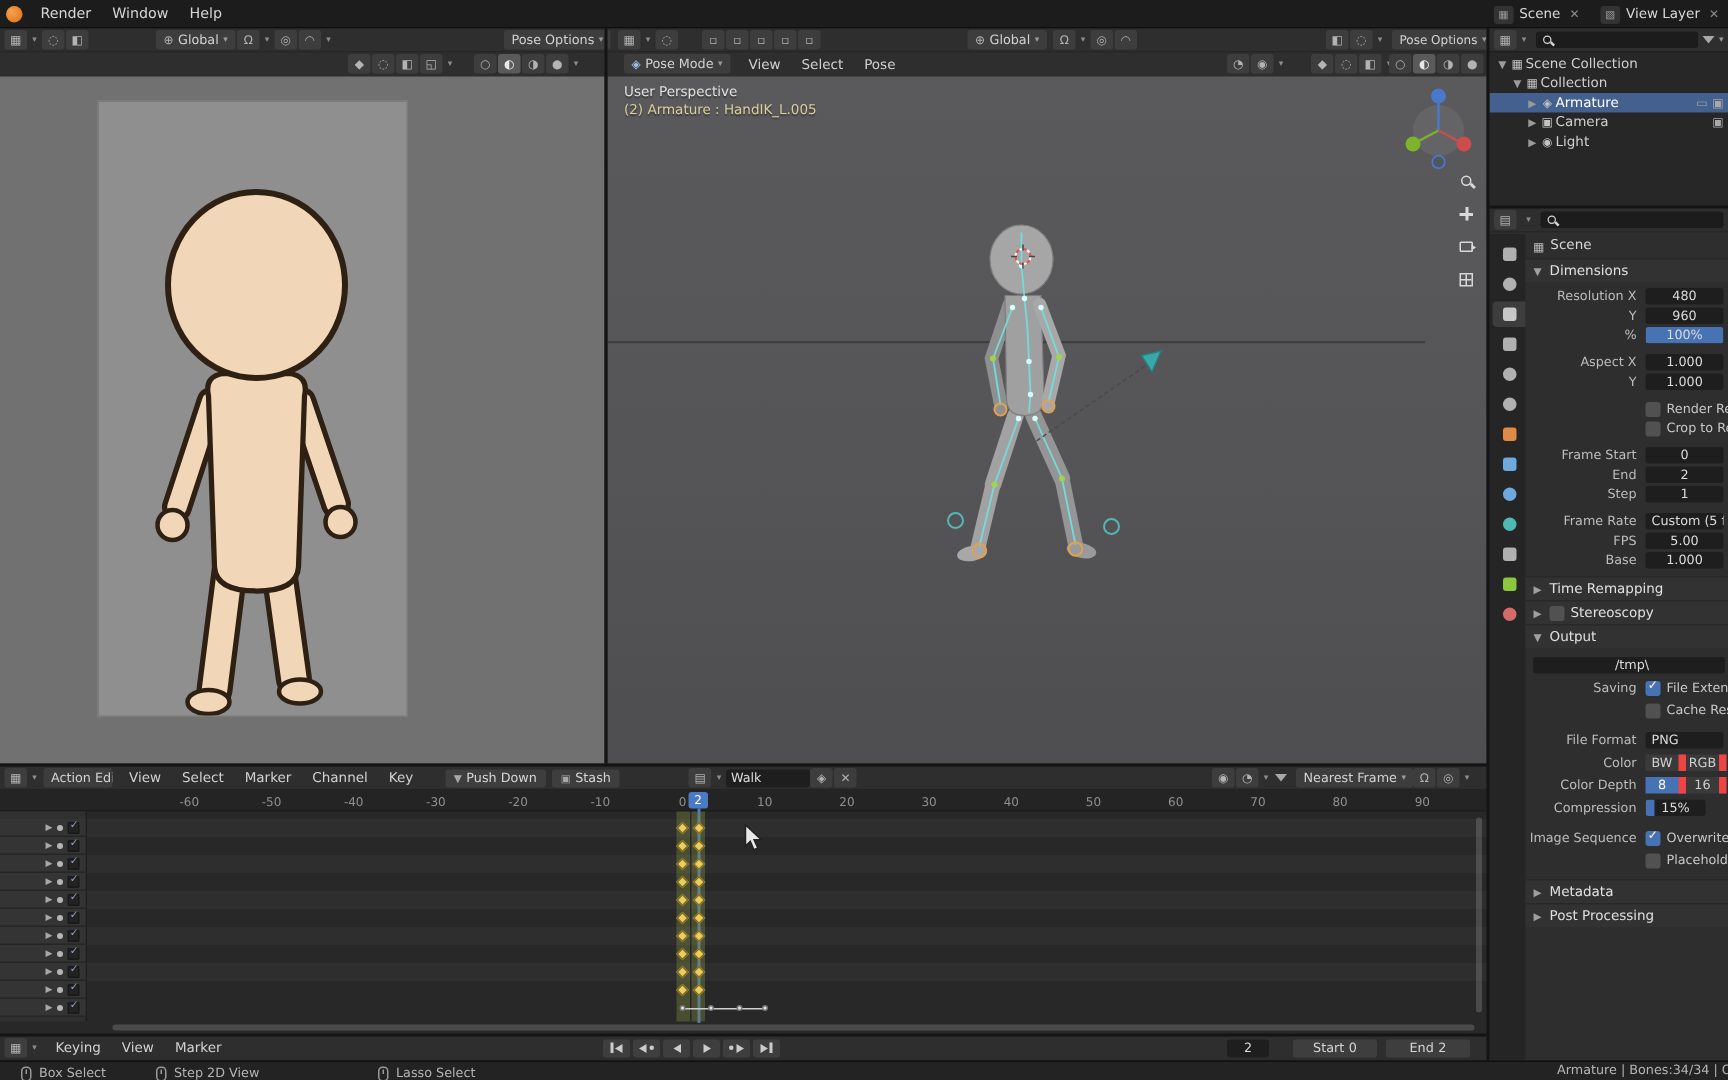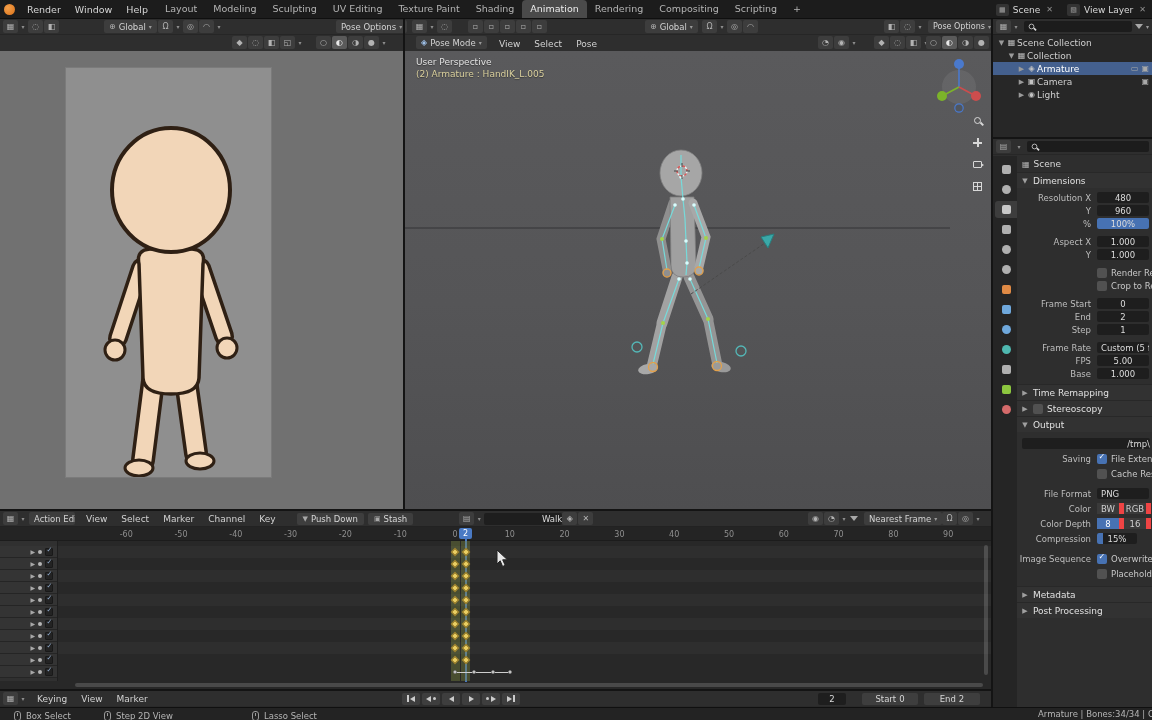--- a/index.html
+++ b/index.html
@@ -133,33 +133,20 @@
 
 <div id="root">
 
   <div id="topbar">
     <span class="logo"></span>
     <span id="tb-menus" style="display:flex">
         <span class="menu-item">Render</span>
         <span class="menu-item">Window</span>
         <span class="menu-item">Help</span>
       </span>
-    <span id="tb-tabs" style="display:flex;margin-left:2px">
-        <span class="tab">Layout</span>
-        <span class="tab">Modeling</span>
-        <span class="tab">Sculpting</span>
-        <span class="tab">UV Editing</span>
-        <span class="tab">Texture Paint</span>
-        <span class="tab">Shading</span>
-        <span class="tab active">Animation</span>
-        <span class="tab">Rendering</span>
-        <span class="tab">Compositing</span>
-        <span class="tab">Scripting</span>
-        <span class="tab">+</span>
-      </span>
     <div id="tb-right">
       <span class="tbicon">▦</span>
       <span class="tblabel">Scene</span>
       <span class="tbx">✕</span>
       <span class="tbicon" style="margin-left:8px">▧</span>
       <span class="tblabel">View Layer</span>
       <span class="tbx">✕</span>
     </div>
   </div>
 
@@ -586,21 +573,21 @@
         <span class="tri">▶</span>
           <span class="cb"></span>
         <span>Stereoscopy</span>
       </div>
       <div class="phead">
         <span class="tri">▼</span>
           <span>Output</span>
       </div>
       <div id="out-rows" style="padding-top:4px;padding-bottom:5px">
           <div class="prow o">
-            <span class="fld" style="flex: 1 1 0%; margin: 0px 2px 0px 5px; justify-content: flex-end; padding-left: 4px;">
+            <span class="fld" style="flex: 1 1 0%; margin: 0px 2px 0px 5px; justify-content: center; padding-left: 4px;">
               <span class="fldtxt">/tmp\</span>
             </span>
           </div>
           <div class="prow o">
             <span class="plabel">Saving</span>
             <span class="cb on"></span>
             <span class="cbtxt">File Extension</span>
           </div>
           <div class="prow o">
             <span class="plabel"></span>
@@ -669,21 +656,21 @@
       <span class="tbtn" style="margin-left:14px">
         <span style="font-size:7px;color:#a8a8a8">▼</span>
         <span>Push Down</span>
       </span>
       <span class="tbtn" style="margin-left:4px">
         <span style="font-size:7px;color:#a8a8a8">▣</span>
         <span>Stash</span>
       </span>
       <span class="gi" style="margin-left:46px">▤</span>
       <span class="gi dd">▾</span>
-      <span class="fld" style="width:78px;height:12px;justify-content:flex-end;padding-left:18px">
+      <span class="fld" style="width:56px;height:12px;justify-content:flex-start;padding-left:3px">
         <span>Walk</span>
       </span>
       <span class="gi">◈</span>
       <span class="gi">✕</span>
       <span class="cluster" style="position:absolute;left:808px;top:1px">
           <span class="gi">◉</span>
           <span class="gi">◔</span>
           <span class="gi dd">▾</span>
         </span>
       <span class="funnel" style="position:absolute;left:850px;top:5px"></span>

